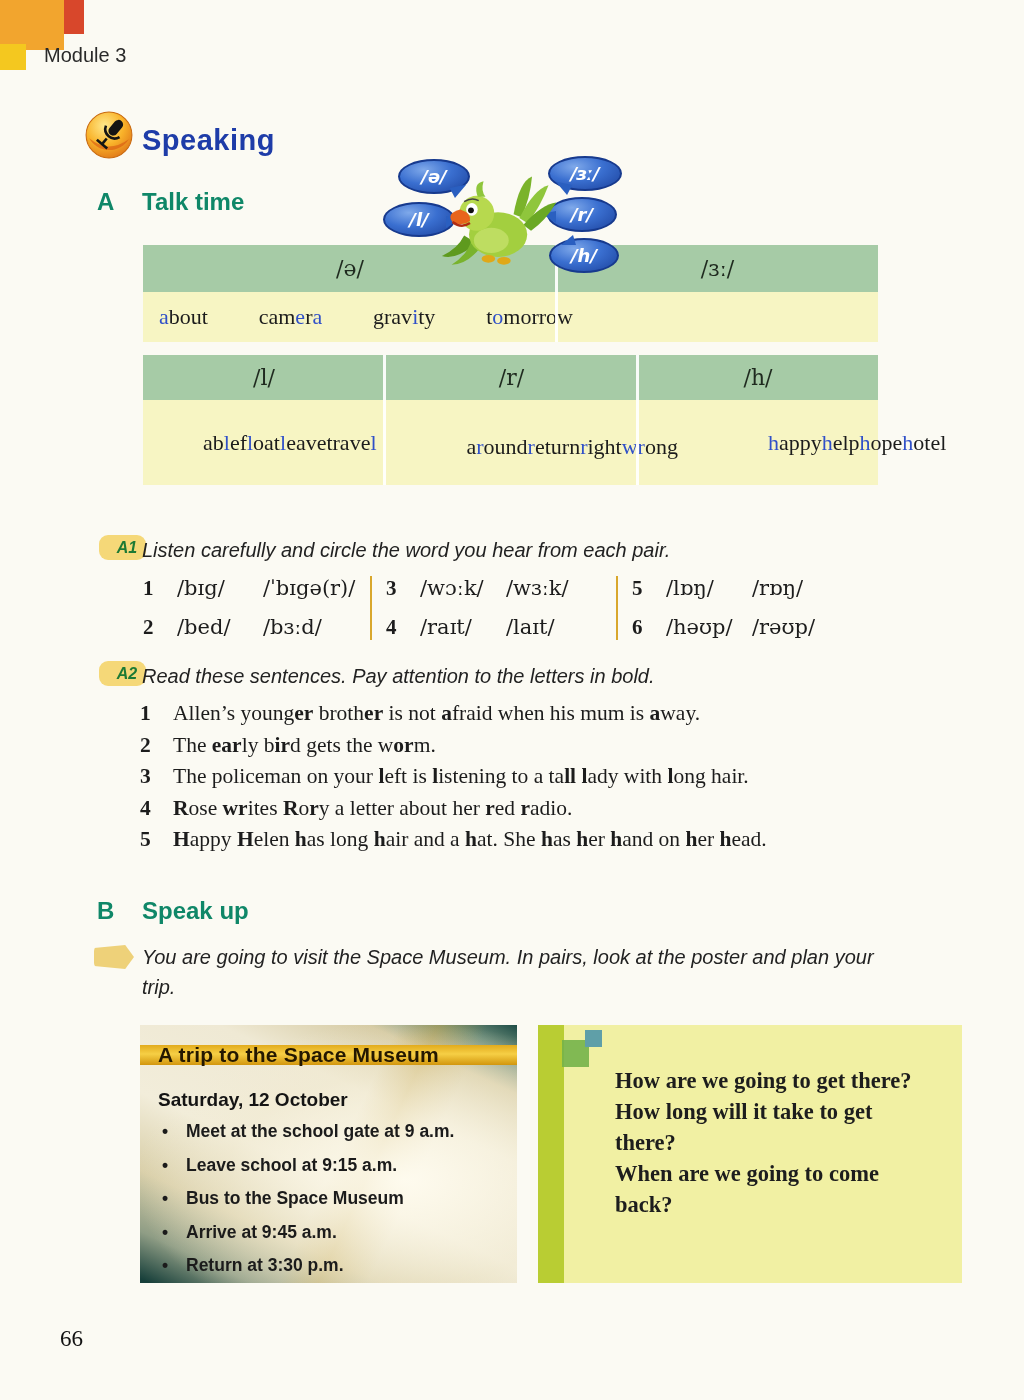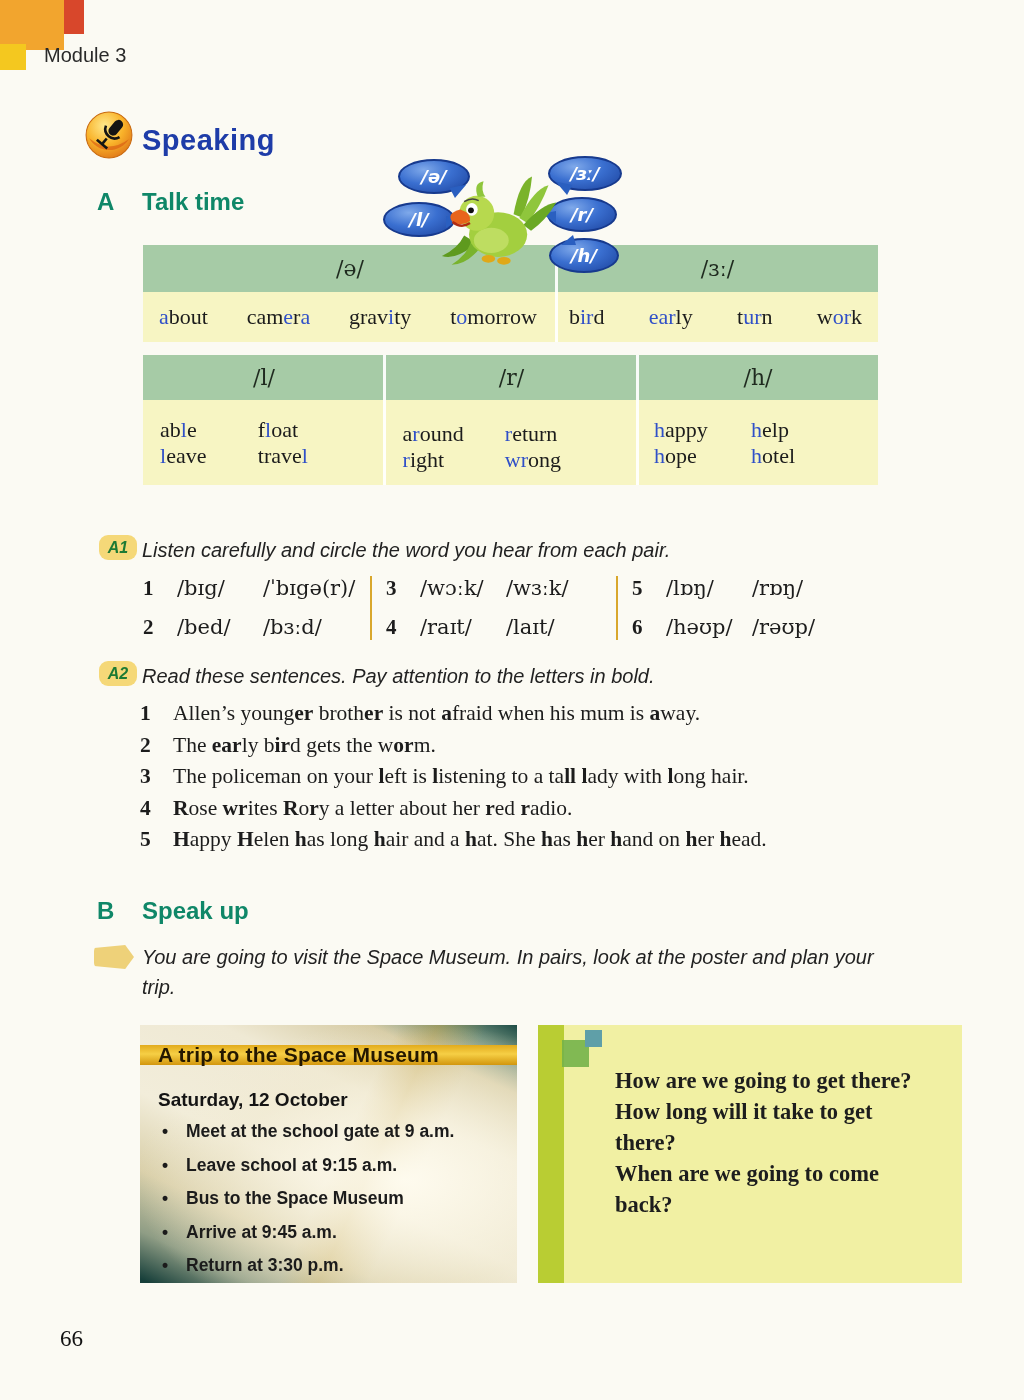--- a/index.html
+++ b/index.html
@@ -53,28 +53,28 @@
   .tbody{display:flex;background:#f7f5c3;}
   .th-cell{display:flex;align-items:center;justify-content:center;font-size:22px;color:#1f2a1f;}
   #table1 .thead{height:47px;}  #table1 .tbody{height:50px;}
   #table2 .thead{height:45px;}  #table2 .tbody{height:85px;}
   .t1c1{width:414px;} .t1c2{width:321px;}
   .t2c1{width:242px;} .t2c2{width:253px;} .t2c3{width:240px;}
   .sep{position:absolute;top:0;bottom:0;width:3px;background:rgba(255,255,255,.92);z-index:2;}
   .t1-sep{left:412px;} .t2-sep1{left:240px;} .t2-sep2{left:493px;}
   .wordrow{display:flex;align-items:center;justify-content:space-between;font-size:22px;gap:9px;}
   .t1c1.wordrow{padding:0 16px;} .t1c2.wordrow{padding:0 16px;}
-  .wgrid{display:grid;grid-template-columns:1fr 1fr;align-content:center;font-size:22px;}
+  .wgrid{display:grid;grid-template-columns:1fr 1fr 1fr 1fr;align-content:center;font-size:22px;margin-left:43px;}
   .t2c1.wgrid{padding:0 24px 0 17px;} .t2c2.wgrid{padding:8px 30px 0 23px;} .t2c3.wgrid{padding:0 30px 0 17px;}
   .word .hl{color:#3050c8;}
 
   
   .badge{position:absolute;left:99px;width:38px;height:25px;background:#f5d878;border-radius:9px;
          display:flex;align-items:center;justify-content:center;font-family:"Liberation Sans",sans-serif;
-         font-size:16px;font-weight:bold;font-style:italic;color:#1d7a34;}
+         font-size:16px;font-weight:bold;font-style:italic;color:#1d7a34;padding-left:9px;}
   .instr{position:absolute;left:142px;font-family:"Liberation Sans",sans-serif;font-style:italic;
          font-size:20px;color:#222;white-space:pre-line;line-height:30px;}
   #a1-badge{top:535px;} #a1-instr{top:535px;}
   #a2-badge{top:661px;} #a2-instr{top:661px;}
   #b-instr{top:942px;width:836px;}
   .tag-icon{position:absolute;left:94px;top:945px;width:40px;height:24px;background:#eed179;
             clip-path:polygon(0 12%,78% 0,100% 50%,78% 100%,0 88%);border-radius:6px;}
 
   
   .pairs{position:absolute;left:143px;top:576px;width:735px;height:64px;display:flex;}
@@ -201,26 +201,20 @@
       <div class="th-cell t1c1 ipa">/ə/</div>
       <div class="th-cell t1c2 ipa">/ɜː/</div>
     </div>
     <div class="tbody">
       <div class="wordrow t1c1">
         <span class="word"><span class="hl">a</span><span>bout</span></span>
         <span class="word"><span>cam</span><span class="hl">e</span><span>r</span><span class="hl">a</span></span>
         <span class="word"><span>grav</span><span class="hl">i</span><span>ty</span></span>
         <span class="word"><span>t</span><span class="hl">o</span><span>morrow</span></span>
       </div>
-      <div class="wordrow t1c2">
-        <span class="word"><span>b</span><span class="hl">ir</span><span>d</span></span>
-        <span class="word"><span class="hl">ear</span><span>ly</span></span>
-        <span class="word"><span>t</span><span class="hl">ur</span><span>n</span></span>
-        <span class="word"><span>w</span><span class="hl">or</span><span>k</span></span>
-      </div>
     </div>
   </div>
 
   <div class="ptable" id="table2">
     <div class="sep t2-sep1"></div>
     <div class="sep t2-sep2"></div>
     <div class="thead">
       <div class="th-cell t2c1 ipa">/l/</div>
       <div class="th-cell t2c2 ipa">/r/</div>
       <div class="th-cell t2c3 ipa">/h/</div>

